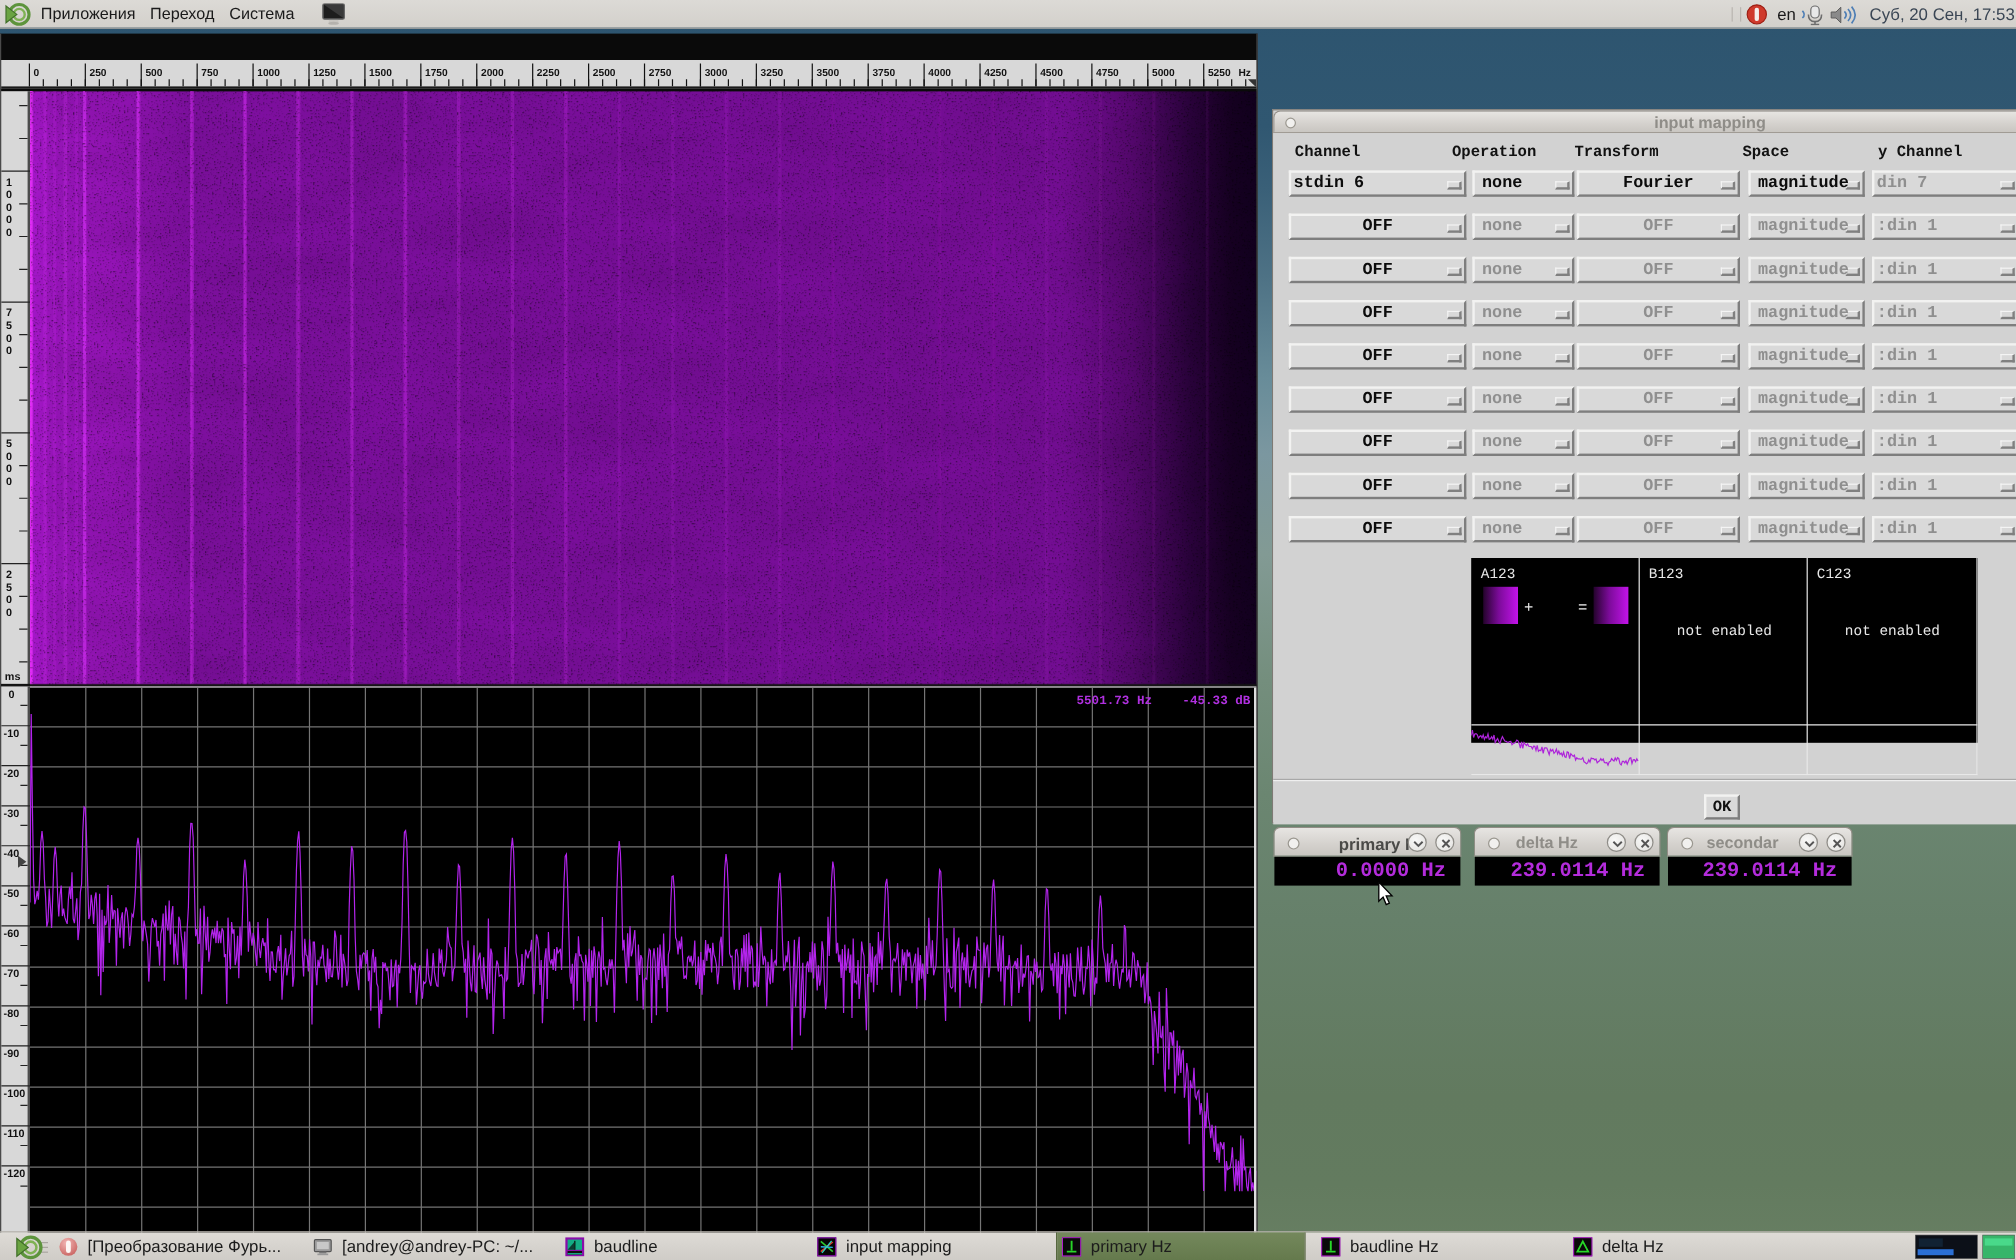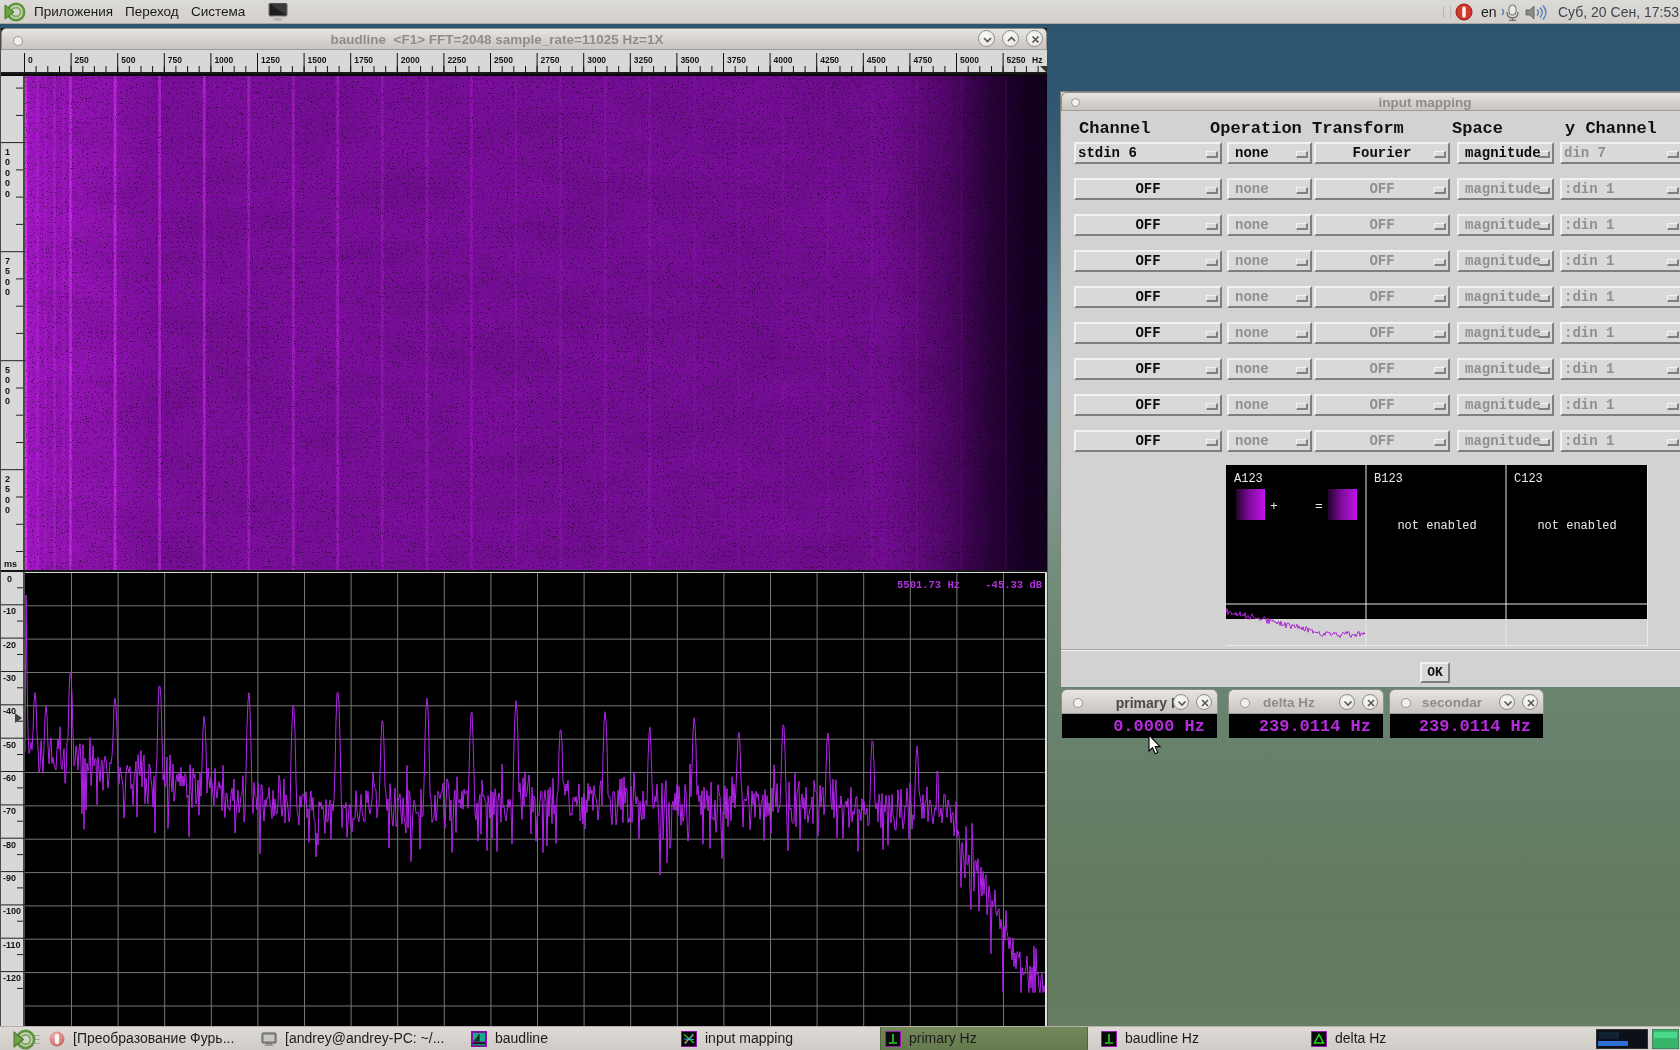--- a/index.html
+++ b/index.html
@@ -27,21 +27,21 @@
 #sgram { position:absolute; left:24px; top:48px; width:1022px; height:494px; }
 #hdiv  { position:absolute; left:0; top:542px; width:1046px; height:2px; background:#151515; }
 #daxis { position:absolute; left:0; top:544px; width:24px; height:478px; background:#d8d8d8; border-right:2px solid #4c4c4c; }
 #spect { position:absolute; left:24px; top:544px; width:1022px; height:548px; background:#000; border-top:1px solid #d9d9d9; }
 #spect svg { position:absolute; left:0; top:0; }
 #freqdb { position:absolute; right:5px; top:6px; color:#b030e0; font-family:"Liberation Mono",monospace; font-size:10.5px; font-weight:bold;}
 
 #dlg { left:1060px; top:91px; width:726px; height:595px; background:#d2d2d2; border:1px solid #7e7a74; }
 #dlg .tbar { height:19px; }
 #dlg .body { position:absolute; left:0; top:19px; width:100%; height:576px; background:#d2d2d2; }
-.hdr { position:absolute; font-family:"Liberation Mono",monospace; font-weight:bold; font-size:17px; color:#111; }
+.hdr { position:absolute; font-family:"Liberation Mono",monospace; font-weight:bold; font-size:13px; color:#111; }
 .obtn { position:absolute; height:22px; background:#d9d9d9; display:flex; align-items:center;
   border-top:2px solid #f2f2f1; border-left:2px solid #f2f2f1; border-bottom:2px solid #7e7e7e; border-right:2px solid #7e7e7e; }
 
 .obtn .btx, .obtn .dimtx { position:relative; z-index:2; }
 .btx { font-family:"Liberation Mono",monospace; font-weight:bold; font-size:14px; color:#0c0c0c; white-space:pre;}
 .dimtx { font-family:"Liberation Mono",monospace; font-weight:bold; font-size:14px; color:#8f8f8f; white-space:pre; }
 .oind { position:absolute; right:2px; top:7px; width:12px; height:7px; background:#d9d9d9;
   border-top:1px solid #f4f4f4; border-left:1px solid #f4f4f4; border-bottom:2px solid #808080; border-right:2px solid #808080; }
 #blackpanel { position:absolute; left:165px; top:354px; width:422px; height:154px; background:#000; }
 #blackpanel .lbl { position:absolute; color:#e8e8e8; font-family:"Liberation Mono",monospace; font-size:12px; }
@@ -93,39 +93,20 @@
     <path d="M7 8 Q7 14 12.5 14 Q18 14 18 8" fill="none" stroke="#6e6e6e" stroke-width="1.3"></path>
     <line x1="12.5" y1="14" x2="12.5" y2="16.5" stroke="#6e6e6e" stroke-width="1.3"></line>
     <line x1="9" y1="16.5" x2="16" y2="16.5" stroke="#6e6e6e" stroke-width="1.3"></line>
     <path d="M26 6 L30 6 L34 2 L34 15 L30 11 L26 11 Z" fill="#8a8a8a" stroke="#5a5a5a" stroke-width="0.8"></path>
     <path d="M37 5.5 Q40 8.5 37 11.5 M40 3.5 Q44.5 8.5 40 13.5 M43 1.5 Q49 8.5 43 15.5" fill="none" stroke="#4f7fb5" stroke-width="1.4"></path>
   </svg>
   <span class="mi" style="left:1558px;font-size:14px;color:#3a4654">Суб, 20 Сен, 17:53</span>
 </div>
 
 <div class="win" id="bl">
-  <div class="tbar">
-    <span class="ttext" style="font-size:13.5px;top:3px;padding-right:54px">baudline&nbsp; &lt;F1&gt; FFT=2048 sample_rate=11025 Hz=1X</span>
-    <span class="menudot" style="left:11px;top:7px;width:10px;height:10px"></span>
-    <span class="circbtn" style="left:976px;top:1px;width:17px;height:17px">
-        <svg width="17" height="17">
-          <path d="M5 7 L8.5 10.5 L12 7" fill="none" stroke="#555" stroke-width="1.7"></path>
-        </svg>
-      </span>
-    <span class="circbtn" style="left:1000px;top:1px;width:17px;height:17px">
-        <svg width="17" height="17">
-          <path d="M5 10 L8.5 6.5 L12 10" fill="none" stroke="#555" stroke-width="1.7"></path>
-        </svg>
-      </span>
-    <span class="circbtn" style="left:1024px;top:1px;width:17px;height:17px">
-        <svg width="17" height="17">
-          <path d="M5.5 5.5 L11.5 11.5 M11.5 5.5 L5.5 11.5" fill="none" stroke="#555" stroke-width="1.7"></path>
-        </svg>
-      </span>
-  </div>
   <div id="ruler"><svg width="1046" height="22">
         <line x1="23.5" y1="3" x2="23.5" y2="23" stroke="#111" stroke-width="1"></line>
 <text x="27.0" y="13" font-size="8.5" font-weight="bold" fill="#111" font-family="Liberation Sans, sans-serif">0</text>
 <line x1="70.1" y1="3" x2="70.1" y2="23" stroke="#111" stroke-width="1"></line>
 <text x="73.6" y="13" font-size="8.5" font-weight="bold" fill="#111" font-family="Liberation Sans, sans-serif">250</text>
 <line x1="116.7" y1="3" x2="116.7" y2="23" stroke="#111" stroke-width="1"></line>
 <text x="120.2" y="13" font-size="8.5" font-weight="bold" fill="#111" font-family="Liberation Sans, sans-serif">500</text>
 <line x1="163.3" y1="3" x2="163.3" y2="23" stroke="#111" stroke-width="1"></line>
 <text x="166.8" y="13" font-size="8.5" font-weight="bold" fill="#111" font-family="Liberation Sans, sans-serif">750</text>
 <line x1="209.9" y1="3" x2="209.9" y2="23" stroke="#111" stroke-width="1"></line>

